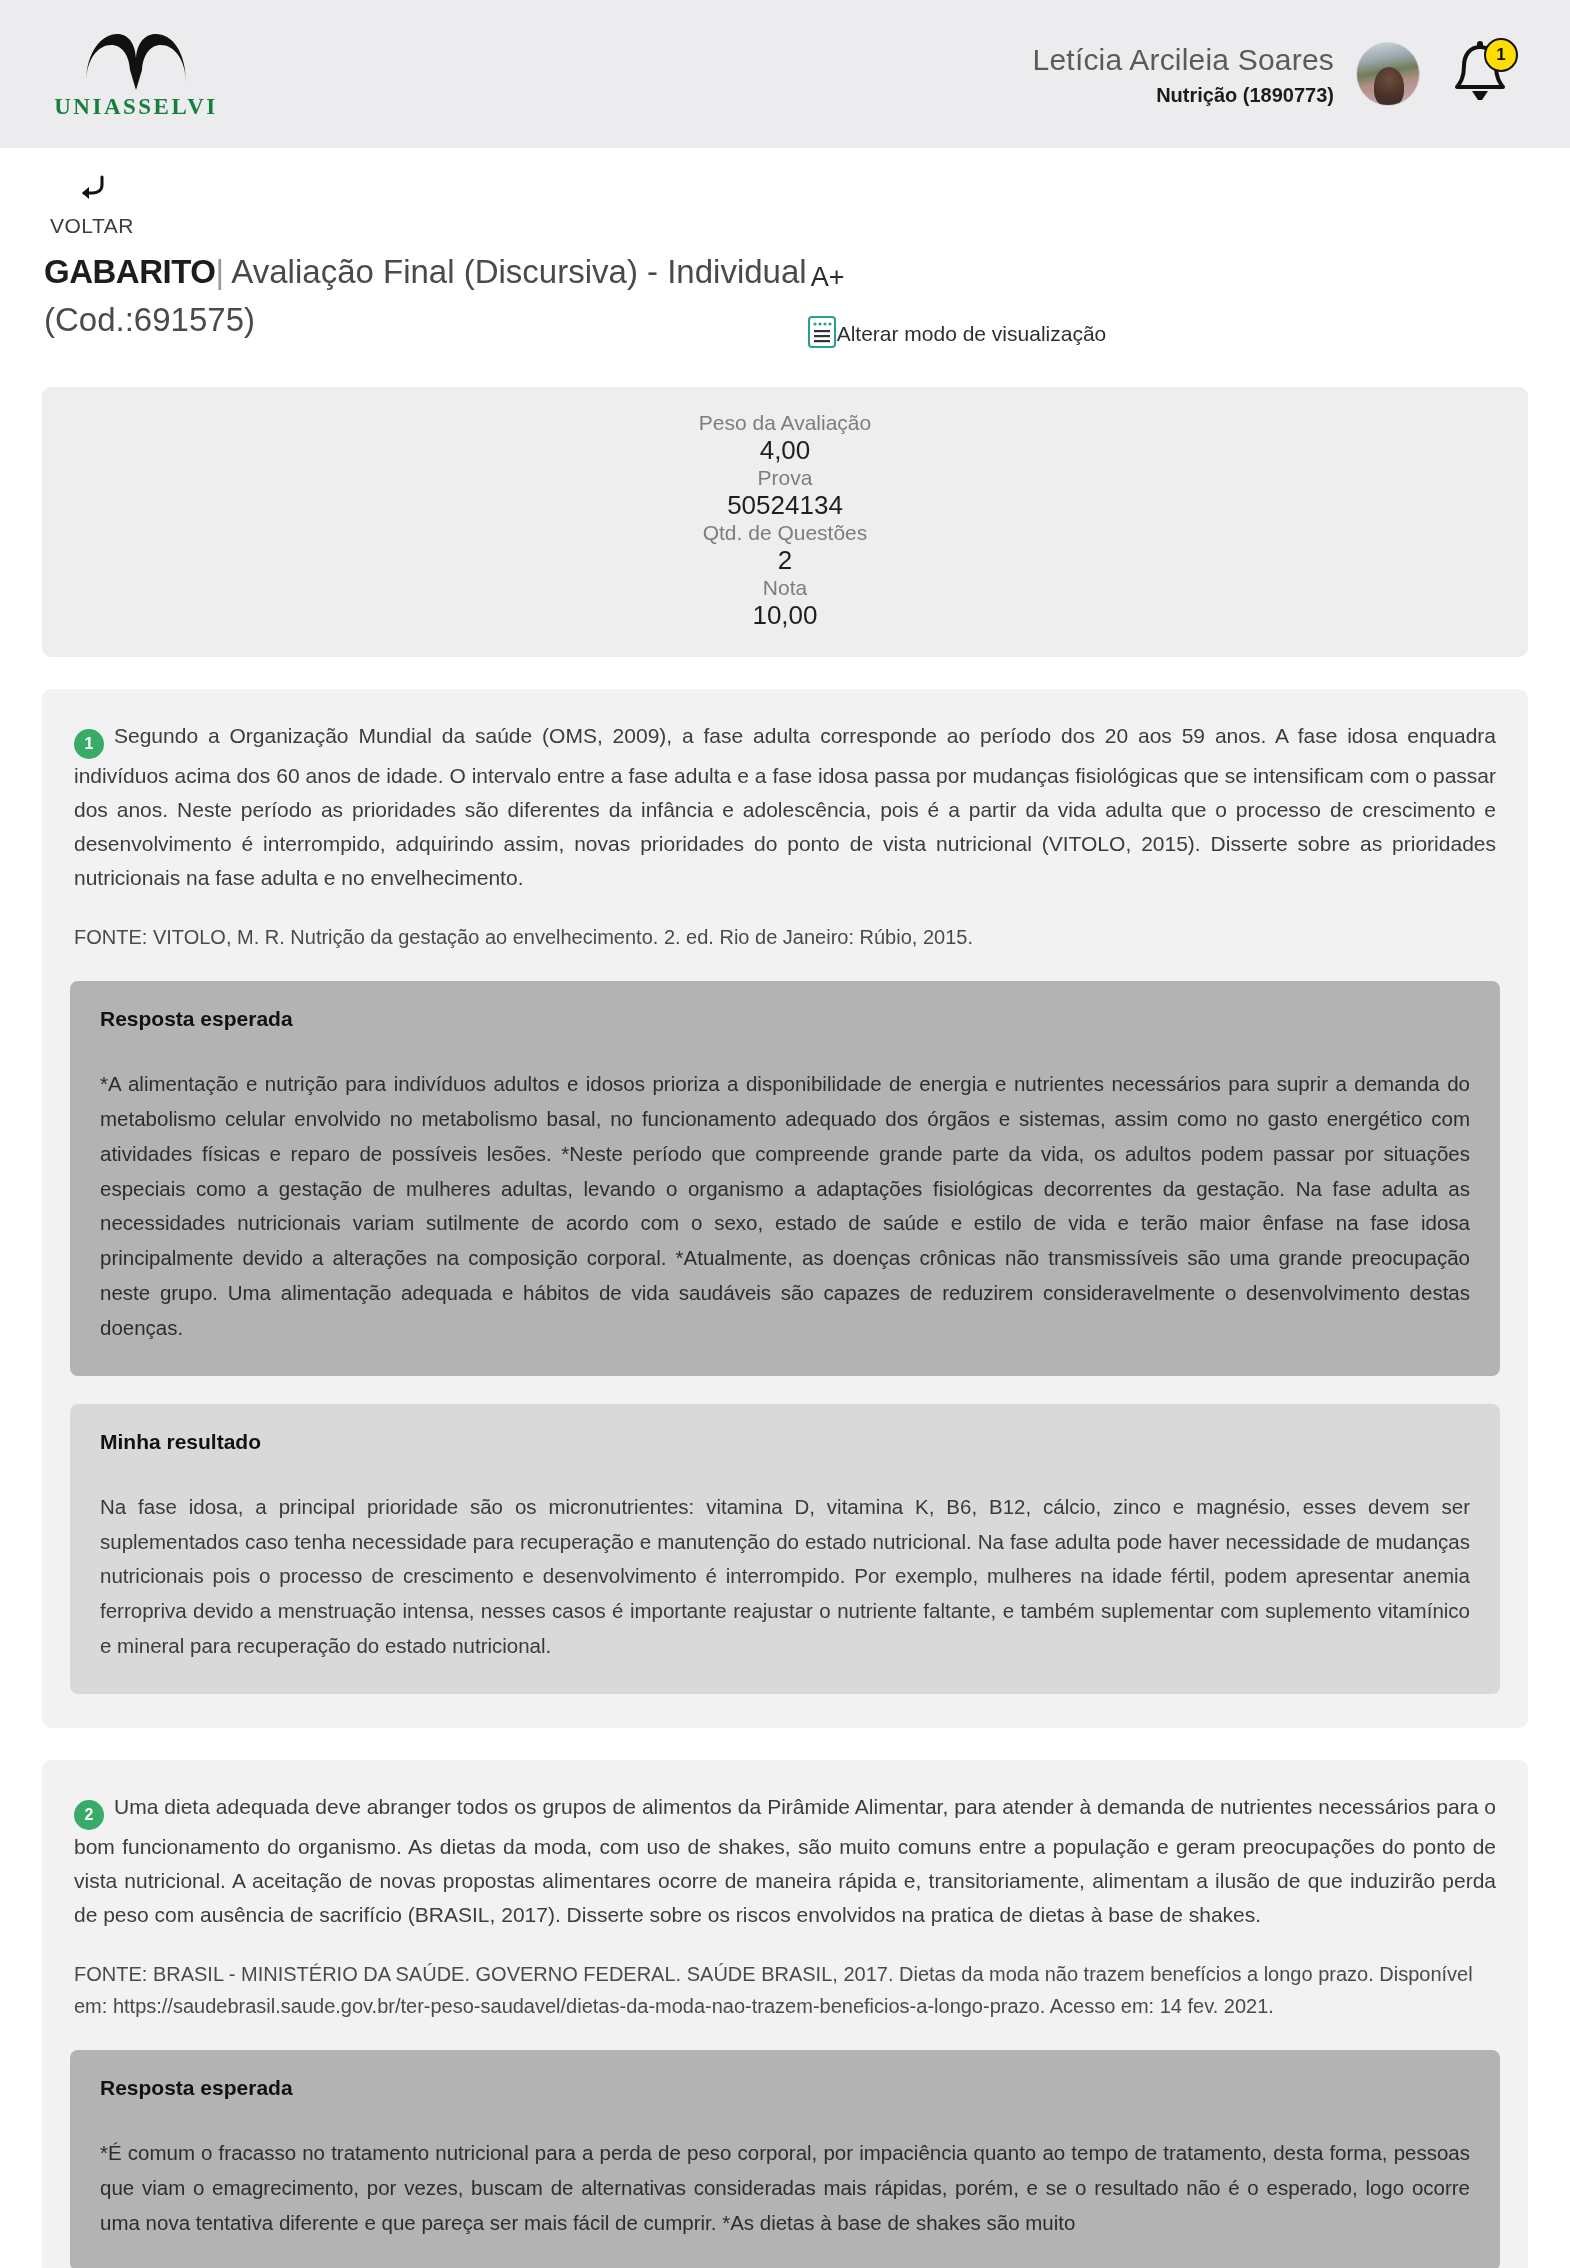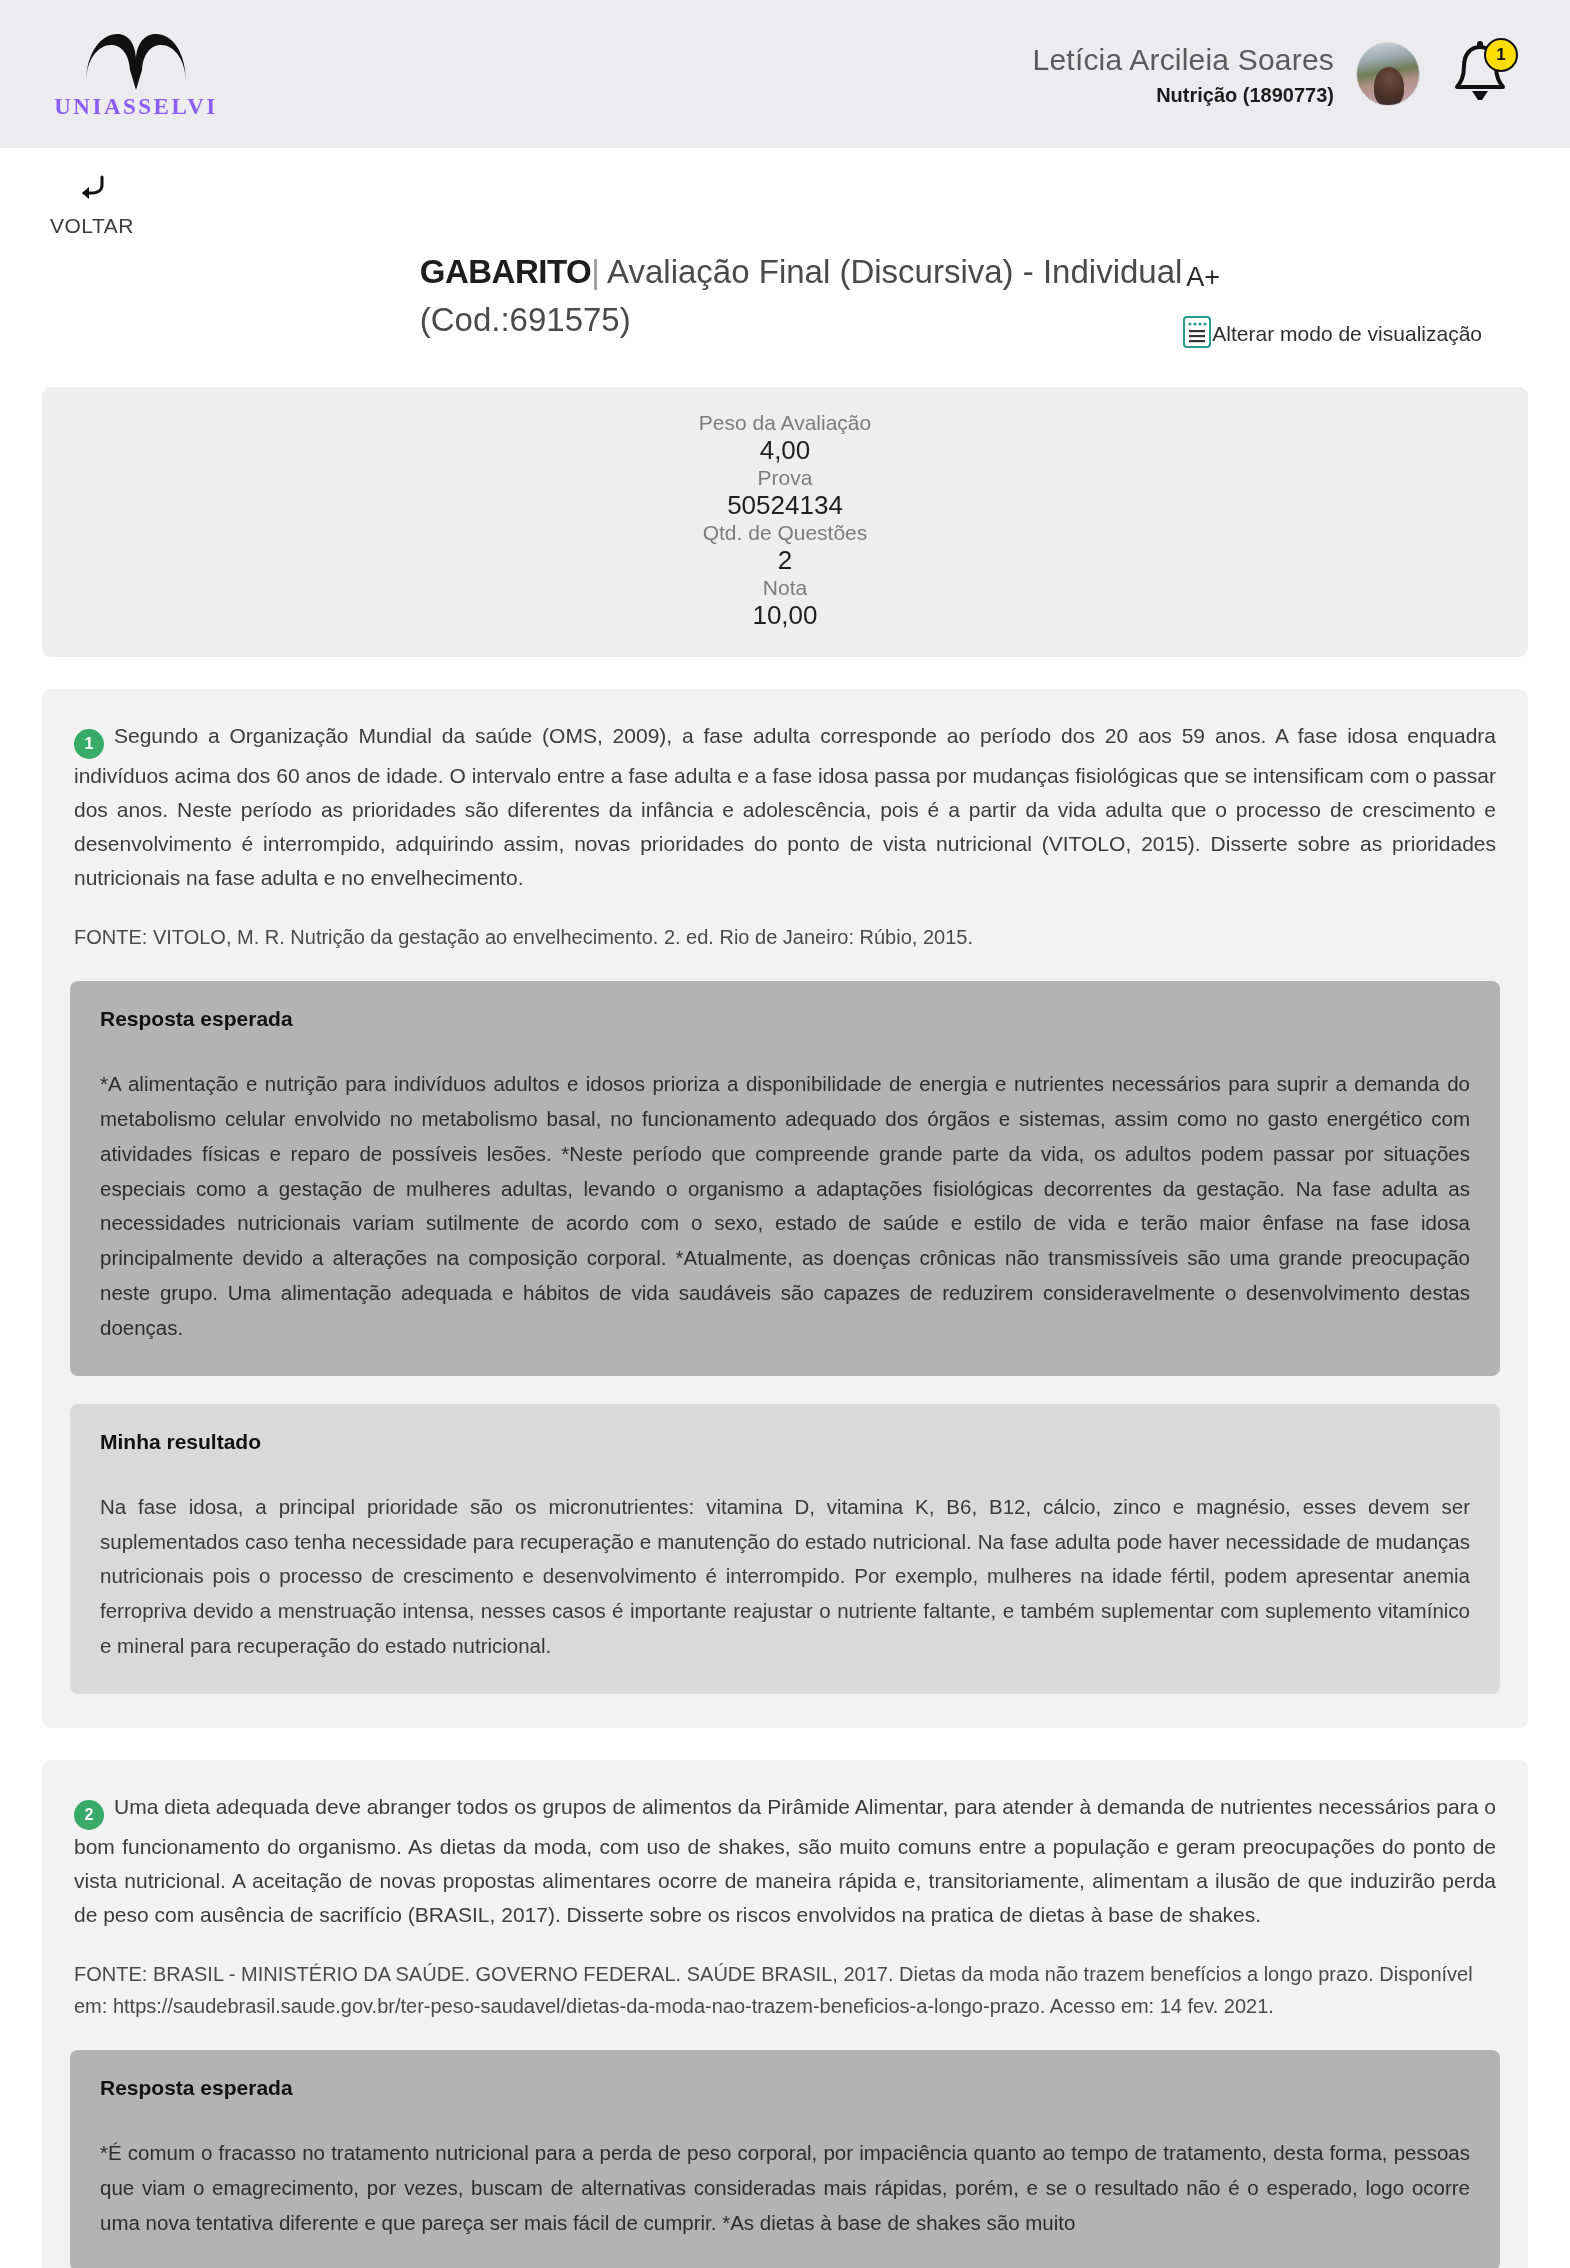--- a/index.html
+++ b/index.html
@@ -20,21 +20,21 @@
     justify-content: space-between;
     padding: 0 52px 0 46px;
   }
   .brand { display: flex; flex-direction: column; align-items: center; width: 180px; }
   .brand svg { display: block; }
   .brand-word {
     font-family: "Liberation Serif", serif;
     font-weight: bold;
     font-size: 23px;
     letter-spacing: 2.5px;
-    color: #8b5cf6;
+    color: #15803d;
     margin-top: 2px;
   }
   .user-zone { display: flex; align-items: center; gap: 22px; }
   .user-text { text-align: right; }
   .user-name {
     font-size: 30px;
     color: #5a5a5a;
     font-weight: 400;
     line-height: 1.25;
     letter-spacing: .2px;
@@ -73,21 +73,21 @@
   .back-row {
     display: flex; align-items: center; gap: 10px;
     padding: 26px 0 2px 8px;
     width: max-content;
     cursor: pointer;
     flex-direction: column;
   }
   .back-label { font-size: 21px; color: #3d3d3d; letter-spacing: .5px; }
 
   .title-row {
-    display: flex; justify-content: flex-end;
+    display: flex; justify-content: flex-start;
     align-items: flex-start;
     padding: 8px 0 0 2px;
   }
   .title-block { max-width: 950px; }
   .title-line {
     font-size: 33px;
     line-height: 1.44;
     color: #4a4a4a;
     font-weight: 400;
   }

